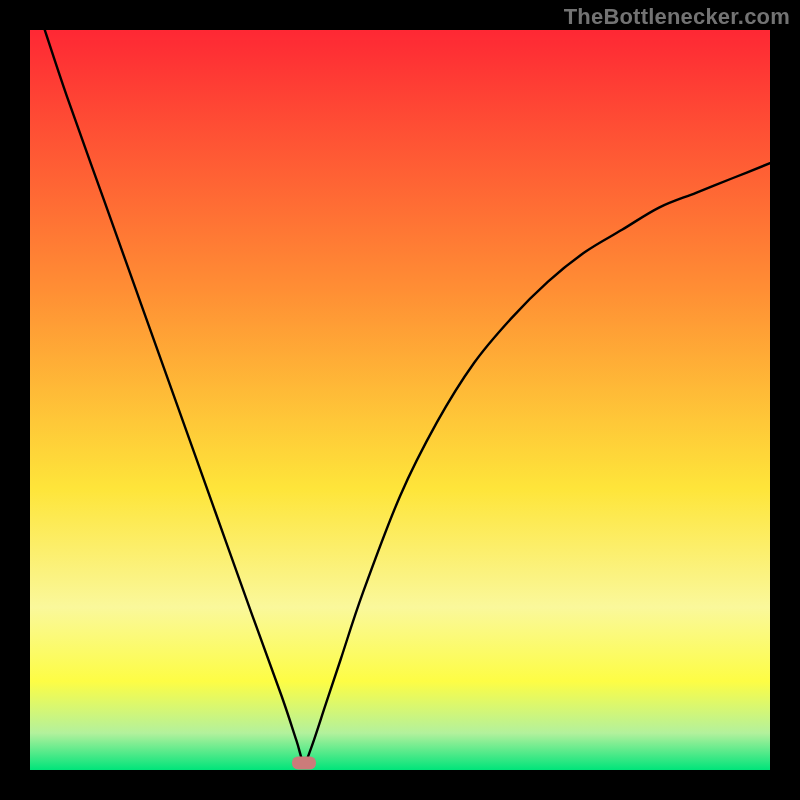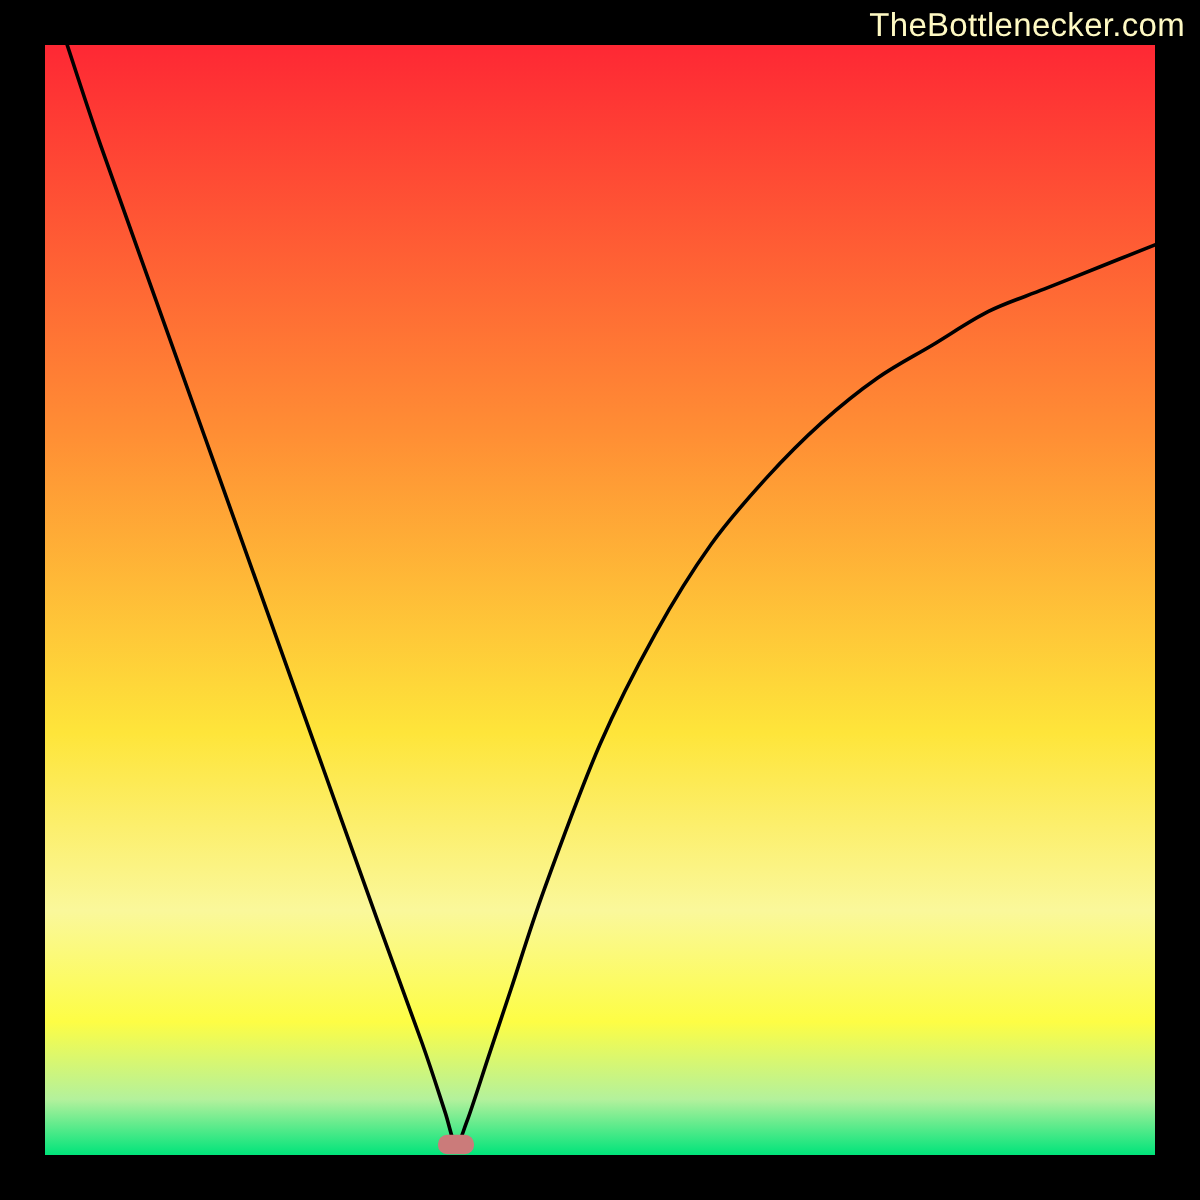--- a/index.html
+++ b/index.html
@@ -7,24 +7,24 @@
   .outer {
     width: 800px;
     height: 800px;
     background: #000;
     position: relative;
   }
   .attribution {
     position: absolute;
     top: 4px;
     right: 10px;
-    color: #fef9c3;
+    color: #737373;
     font-family: Arial, Helvetica, sans-serif;
     font-size: 22px;
-    font-weight: 400;
+    font-weight: 700;
     letter-spacing: 0.2px;
   }
   .plot-area {
     position: absolute;
     left: 30px;
     top: 30px;
     width: 740px;
     height: 740px;
   }
   .gradient-bg {

